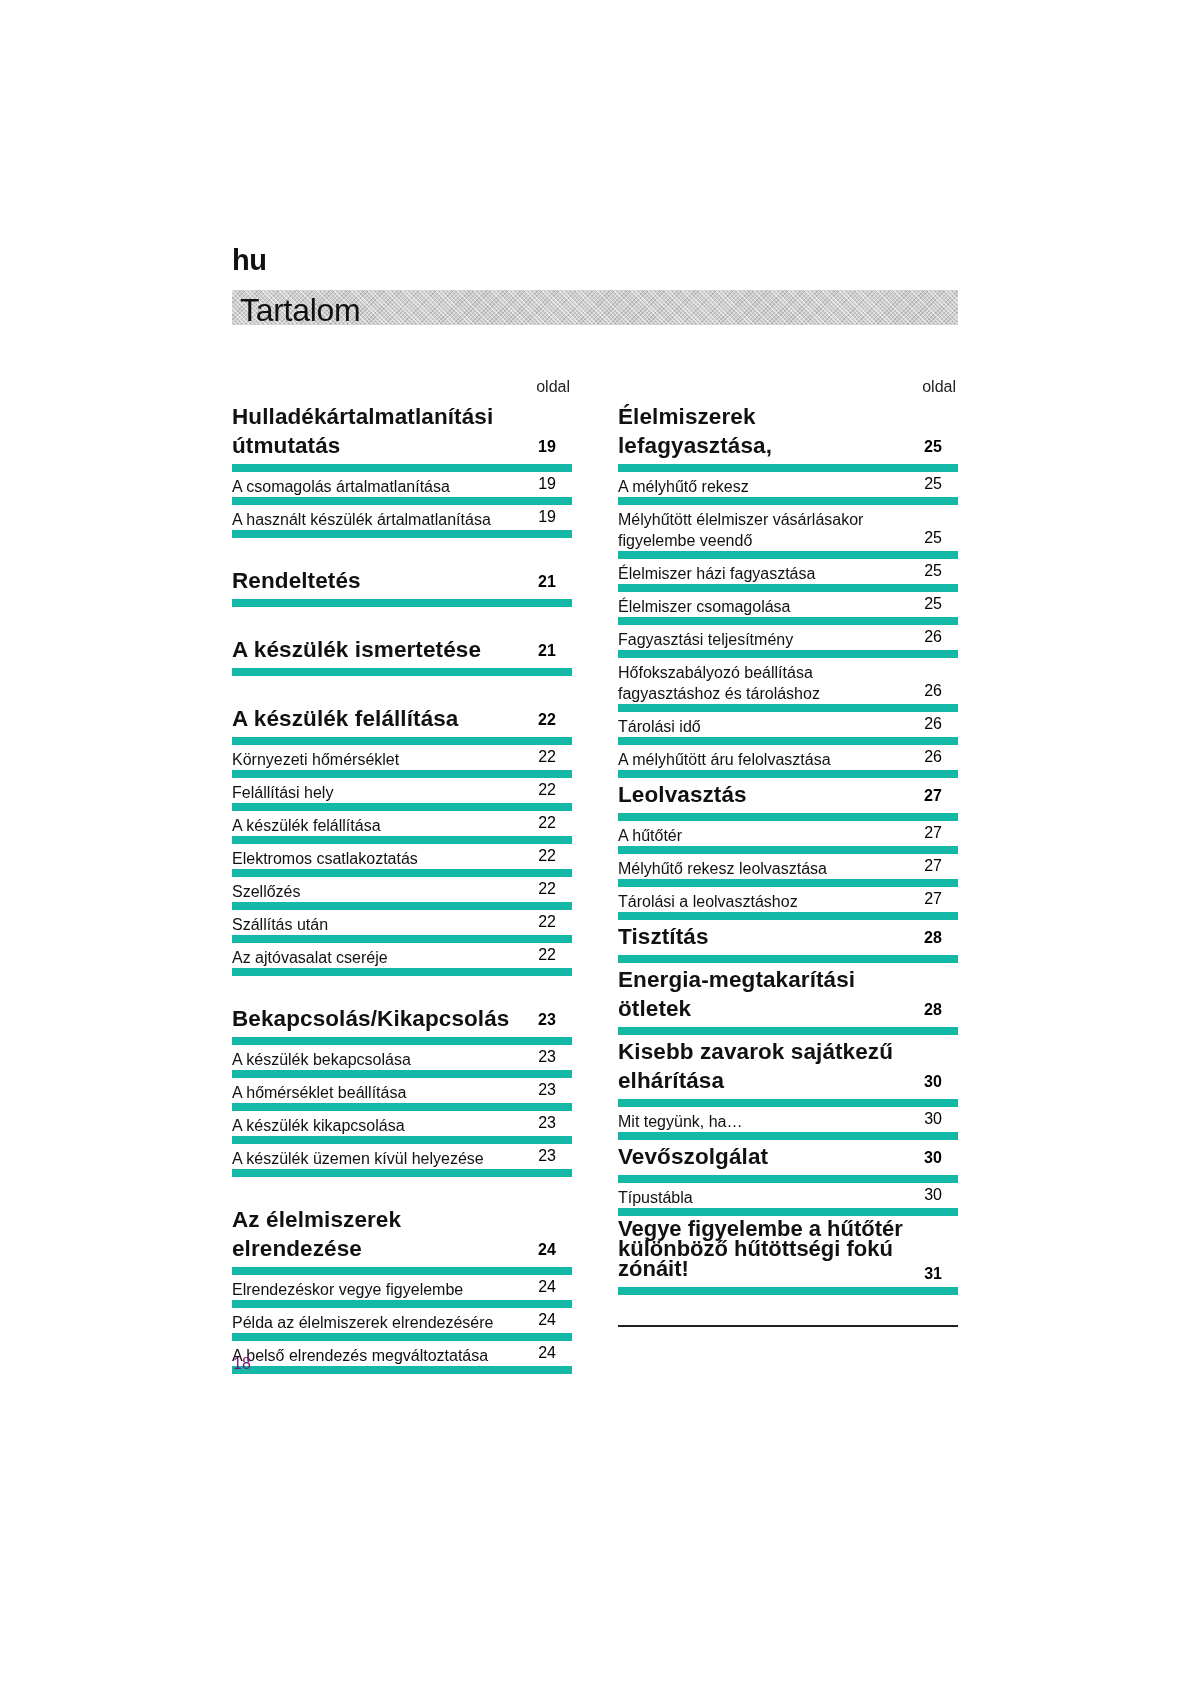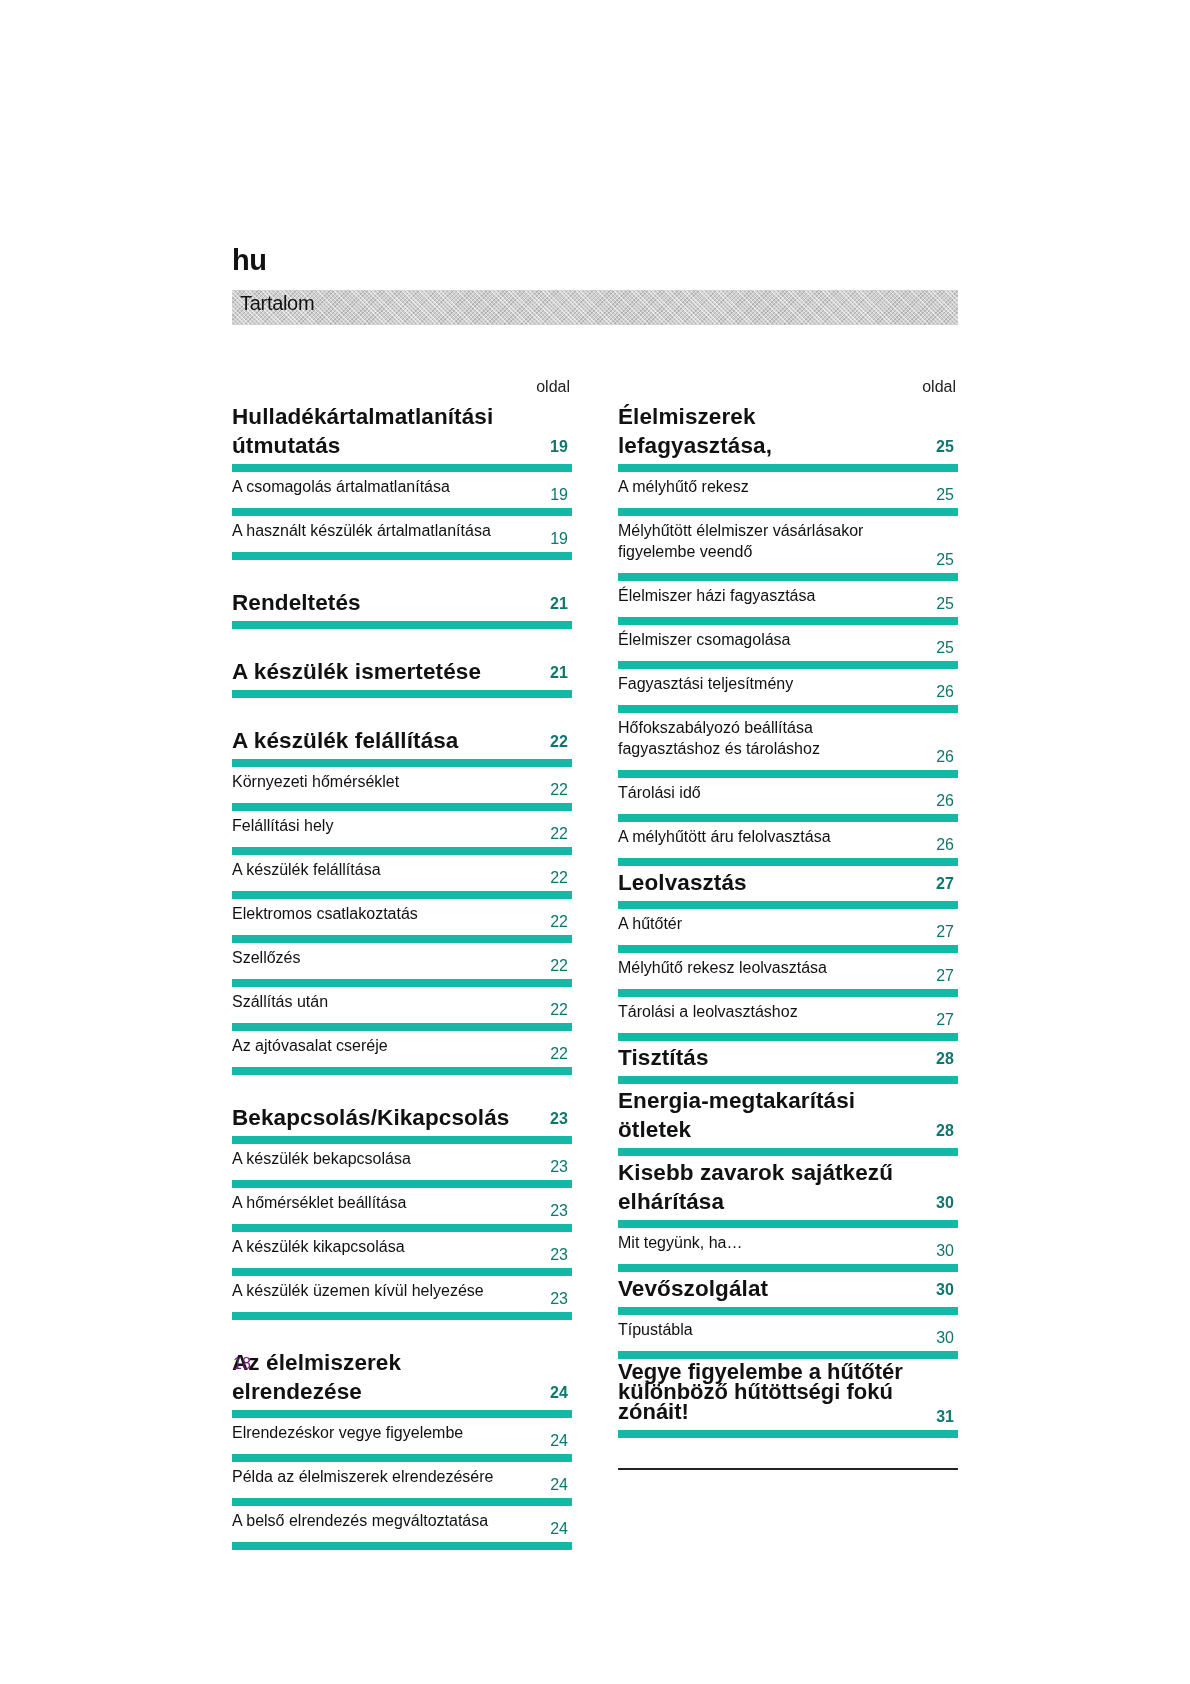--- a/index.html
+++ b/index.html
@@ -3,32 +3,32 @@
   <meta charset="utf-8">
   <style>
     html, body { margin: 0; padding: 0; background: #ffffff; }
     body { width: 1190px; height: 1684px; position: relative; overflow: hidden;
            font-family: "Liberation Sans", sans-serif; color: #111; }
     .lang { position: absolute; left: 232px; top: 244px; font-size: 29px; font-weight: bold; letter-spacing: -0.5px; }
     .band { position: absolute; left: 232px; top: 290px; width: 726px; height: 35px;
             background-color: #cfcfcf;
             background-image: repeating-linear-gradient(45deg, rgba(255,255,255,0.55) 0 1px, transparent 1px 3px),
                               repeating-linear-gradient(-45deg, rgba(120,120,120,0.35) 0 1px, transparent 1px 3px); }
-    .band span { position: absolute; left: 8px; top: 2px; font-size: 20px; font-weight: normal; color: #111; letter-spacing: -0.3px; }
+    .band span { position: absolute; left: 8px; top: 2px; font-size: 32px; font-weight: normal; color: #111; letter-spacing: -0.3px; }
     .col { position: absolute; width: 340px; margin-top: 28px; }
     .col.left { left: 232px; top: 350px; }
     .col.right { left: 618px; top: 350px; }
     .oldal { text-align: right; font-size: 16px; color: #222; height: 22px; padding-right: 2px; }
     .entry { position: relative; border-bottom: 8px solid #14b8a6; box-sizing: border-box; }
     .entry .t { display: block; padding-right: 48px; }
-    .entry .p { position: absolute; right: 4px; bottom: 3px; font-size: 16px; color: #0f766e; }
+    .entry .p { position: absolute; right: 16px; bottom: 3px; font-size: 16px; color: #000000; }
     .h { font-weight: bold; font-size: 22.5px; line-height: 29px; letter-spacing: 0.1px; }
     .h .t { padding-top: 2px; padding-bottom: 4px; }
     .s { font-size: 16px; line-height: 21px; }
-    .s .t { padding-top: 4px; padding-bottom: 11px; }
+    .s .t { padding-top: 4px; padding-bottom: 0; }
     .gap { height: 26px; }
     .h3 { font-weight: bold; font-size: 22px; line-height: 20px; }
     .h3 .t { padding-top: 3px; padding-bottom: 8px; }
     .foot { position: absolute; left: 233px; top: 1355px; font-size: 16px; color: #701a75; }
     .endline { border-bottom: 2px solid #222; height: 30px; }
   </style>
 </head>
 <body>
 
 <div class="lang">hu</div>

